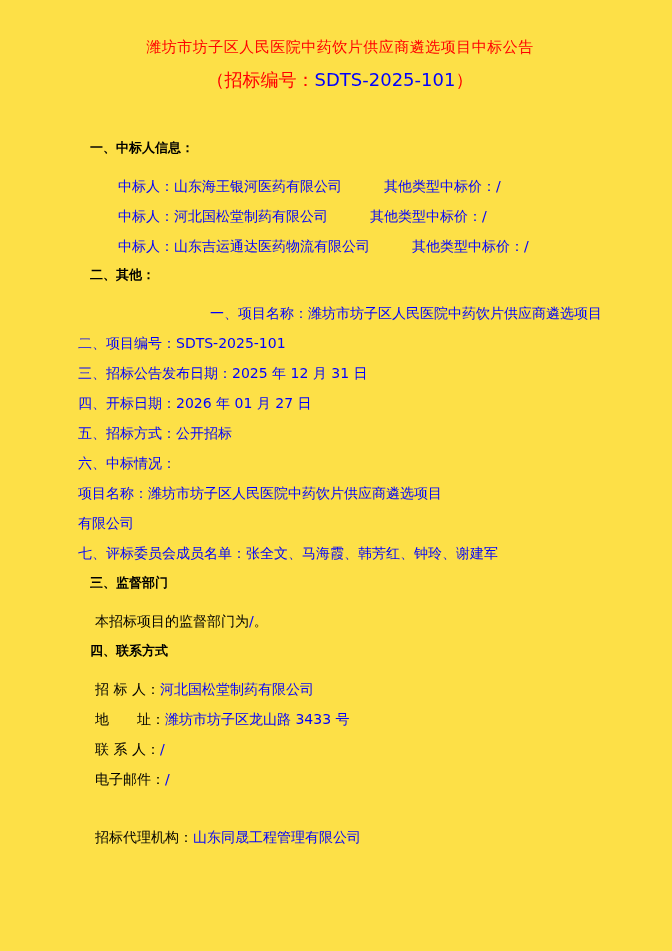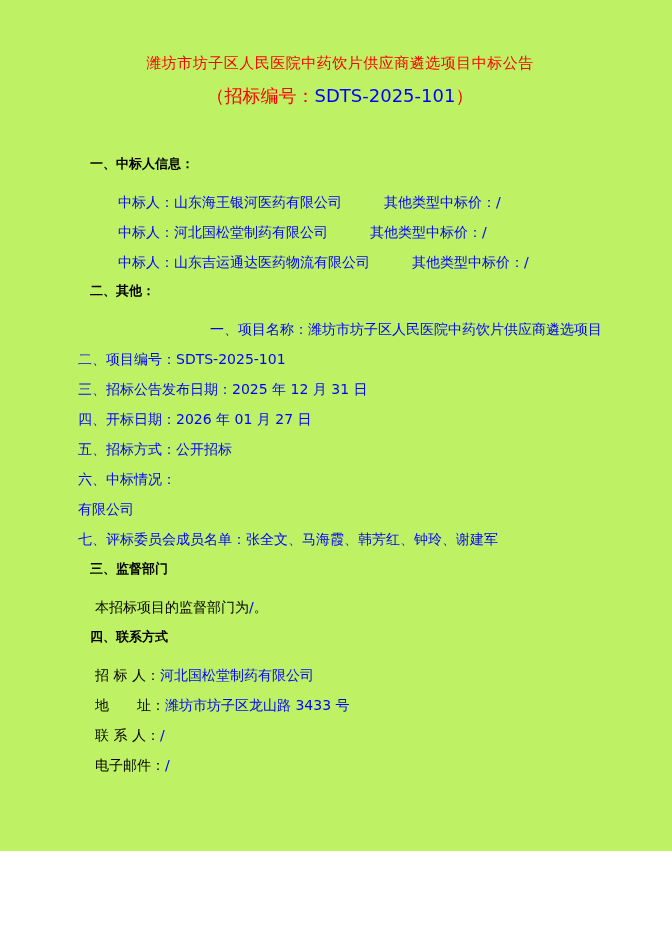--- a/index.html
+++ b/index.html
@@ -1,25 +1,25 @@
 <!DOCTYPE html>
 <html><head>
 <meta charset="utf-8">
 <style>
   html, body { margin: 0; padding: 0; background: #ffffff; }
   .doc {
     position: relative;
     width: 672px;
-    height: 851px;
+    height: 951px;
     margin: 0 auto;
-    background: #bef264;
+    background: #fde047;
     font-family: "DejaVu Sans", sans-serif;
     color: #000000;
     box-sizing: border-box;
-    padding: 52px 70px 0 78px;
+    padding: 36px 70px 0 78px;
     overflow: hidden;
   }
   .doc * { box-sizing: border-box; }
   .title {
     font-size: 15px;
     line-height: 22px;
     text-align: center;
     color: #ff0000;
     letter-spacing: 0.5px;
   }
@@ -72,32 +72,34 @@
   <p class="body-line blue ind2">中标人：山东吉运通达医药物流有限公司　　　其他类型中标价：/</p>
 
   <p class="heading h-tight">二、其他：</p>
 
   <p class="body-line blue ind3 mt4">一、项目名称：潍坊市坊子区人民医院中药饮片供应商遴选项目</p>
   <p class="body-line blue">二、项目编号：SDTS-2025-101</p>
   <p class="body-line blue">三、招标公告发布日期：2025 年 12 月 31 日</p>
   <p class="body-line blue">四、开标日期：2026 年 01 月 27 日</p>
   <p class="body-line blue">五、招标方式：公开招标</p>
   <p class="body-line blue">六、中标情况：</p>
+  <p class="body-line blue">项目名称：潍坊市坊子区人民医院中药饮片供应商遴选项目</p>
   <p class="body-line blue">有限公司</p>
   <p class="body-line blue">七、评标委员会成员名单：张全文、马海霞、韩芳红、钟玲、谢建军</p>
 
   <p class="heading h-gap">三、监督部门</p>
 
   <p class="body-line ind1 mt4"><span class="black">本招标项目的监督部门为</span><span class="blue">/</span><span class="black">。</span></p>
 
   <p class="heading h-gap">四、联系方式</p>
 
   <p class="body-line ind1 mt4"><span class="black">招 标 人：</span><span class="blue">河北国松堂制药有限公司</span></p>
 
   <p class="body-line ind1"><span class="black">地　　址：</span><span class="blue">潍坊市坊子区龙山路 3433 号</span></p>
 
   <p class="body-line ind1"><span class="black">联 系 人：</span><span class="blue">/</span></p>
 
 
   <p class="body-line ind1"><span class="black">电子邮件：</span><span class="blue">/</span></p>
 
+  <p class="body-line ind1 mt28"><span class="black">招标代理机构：</span><span class="blue">山东同晟工程管理有限公司</span></p>
 
 </div>
 
 </body></html>

